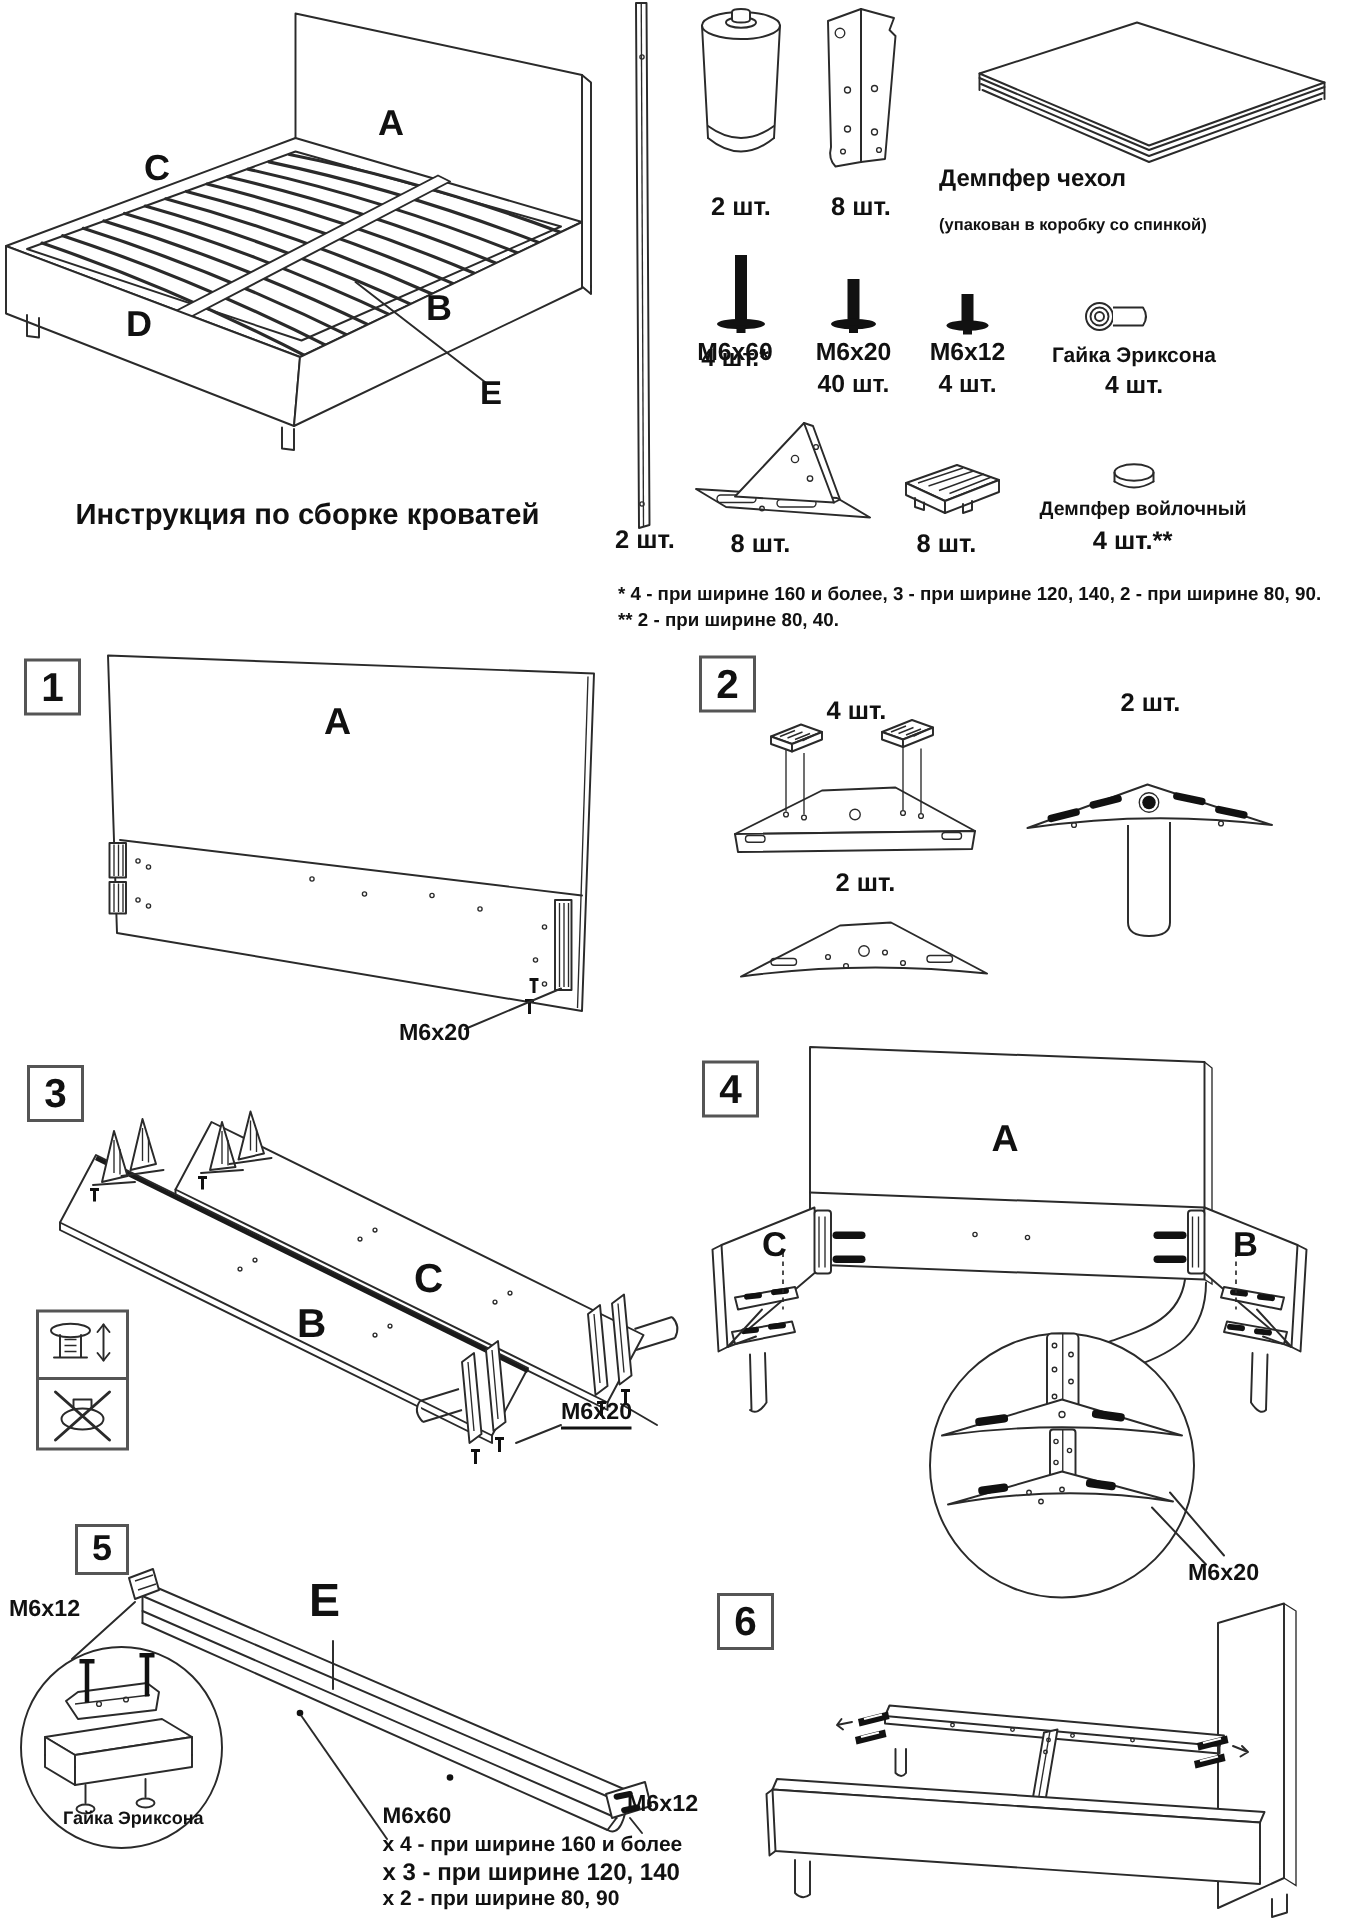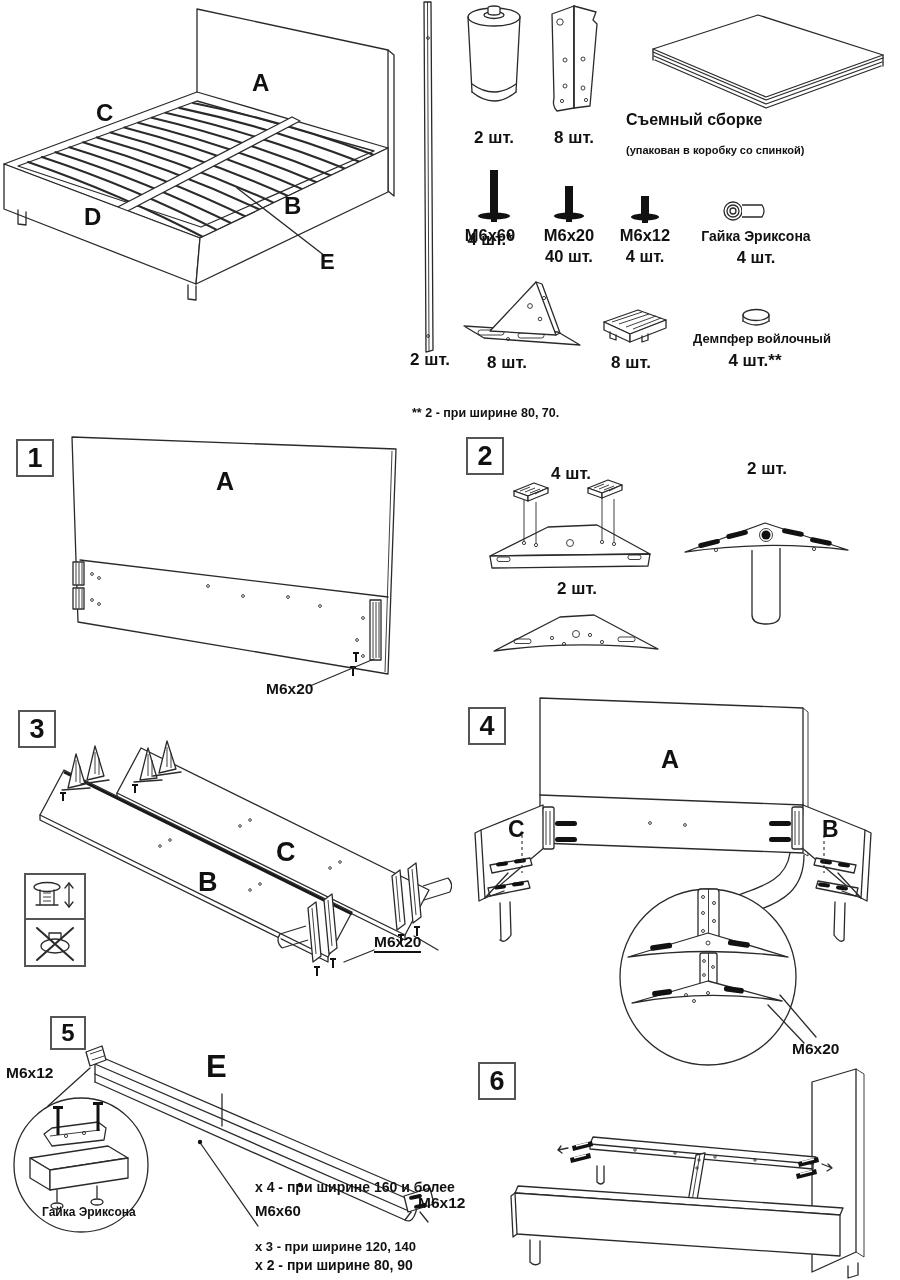--- a/index.html
+++ b/index.html
@@ -62,21 +62,21 @@
 
     <path class="ln" d="M325,256 L237,188"></path>
   </svg>
   <div class="lbl" style="left:252px;top:70px;font-size:24px">A</div>
   <div class="lbl" style="left:96px;top:100px;font-size:24px">C</div>
   <div class="lbl" style="left:84px;top:204px;font-size:24px">D</div>
   <div class="lbl" style="left:284px;top:193px;font-size:24px">B</div>
   <div class="lbl" style="left:320px;top:250px;font-size:22px">E</div>
 
   <div class="lbl ctr" style="left:45px;top:332px;width:320px;font-size:19.5px;white-space:normal;line-height:22px">
-    <br>
+    <span>Инструкция по сборке кроватей</span><br>
   </div>
 
   <svg class="abs" style="left:416px;top:0" width="26" height="356" viewBox="0 0 26 356">
     <path class="wf" d="M8,2 L15,2 L17,350 L10,352 Z"></path>
     <path class="thin" d="M11.5,2 L13,351"></path>
     <circle class="thin" cx="12" cy="38" r="1.4"></circle>
     <circle class="thin" cx="12" cy="336" r="1.4"></circle>
   </svg>
   <div class="lbl ctr" style="left:404px;top:351px;width:52px;font-size:17px">2 шт.</div>
 
@@ -105,21 +105,21 @@
   </svg>
   <div class="lbl ctr" style="left:546px;top:129px;width:56px;font-size:17px">8 шт.</div>
 
   <svg class="abs" style="left:645px;top:8" width="245" height="106" viewBox="0 0 245 106">
     <path class="wf" d="M8,41 L113,7 L238,47 L121,89 Z"></path>
     <path class="ln" d="M8,44 L121,92 L238,50"></path>
     <path class="ln" d="M9,48 L121,96 L237,54"></path>
     <path class="ln" d="M10,52 L121,100 L236,58"></path>
     <path class="ln" d="M238,47 L238,58 M8,41 L8,52"></path>
   </svg>
-  <div class="lbl" style="left:626px;top:111px;font-size:16px">Съемный сборке</div>
+  <div class="lbl" style="left:626px;top:111px;font-size:16px">Демпфер чехол</div>
   <div class="lbl" style="left:626px;top:144px;font-size:11px">(упакован в коробку со спинкой)</div>
 
   <svg class="abs" style="left:472px;top:168" width="44" height="58" viewBox="0 0 44 58">
     <rect class="bk" x="18" y="2" width="8" height="43"></rect>
     <ellipse class="bk" cx="22" cy="48" rx="16" ry="3.5"></ellipse>
     <rect class="bk" x="19" y="49" width="6" height="5"></rect>
   </svg>
   <div class="lbl ctr" style="left:458px;top:226px;width:64px;font-size:16.5px">M6x60</div>
   <div class="lbl ctr" style="left:458px;top:230px;width:64px;font-size:16.5px">4 шт.*</div>
 
@@ -176,21 +176,22 @@
   <div class="lbl ctr" style="left:600px;top:354px;width:62px;font-size:17px">8 шт.</div>
 
   <svg class="abs" style="left:736px;top:306" width="40" height="26" viewBox="0 0 40 26">
     <ellipse class="wf" cx="20" cy="9" rx="13" ry="5.5"></ellipse>
     <path class="ln" d="M7,9 L7,15 M33,9 L33,15"></path>
     <path class="ln" d="M7,15 Q20,23 33,15"></path>
   </svg>
   <div class="lbl ctr" style="left:682px;top:332px;width:160px;font-size:13px">Демпфер войлочный</div>
   <div class="lbl ctr" style="left:700px;top:352px;width:110px;font-size:17px">4 шт.**</div>
 
-  <div class="lbl" style="left:412px;top:407px;font-size:12.5px">** 2 - при ширине 80, 70.</div>
+  <div class="lbl" style="left:412px;top:390px;font-size:12.5px">* 4 - при ширине 160 и более, 3 - при ширине 120, 140, 2 - при ширине 80, 90.</div>
+  <div class="lbl" style="left:412px;top:407px;font-size:12.5px">** 2 - при ширине 80, 40.</div>
 
   <div class="stepbox" style="left:16px;top:439px">
       <span>1</span>
     </div>
   <svg class="abs" style="left:58px;top:428" width="350" height="272" viewBox="0 0 350 272">
     <path class="wf" d="M14,9 L338,21 L330,246 L20,194 Z"></path>
     <path class="thin" d="M334,23 L327,244"></path>
     <path class="ln" d="M22,132 L330,169"></path>
 
     <g>
@@ -485,22 +486,22 @@
     <path class="ln" d="M57,160 L57,172"></path>
       <ellipse class="wf" cx="57" cy="176" rx="6" ry="3"></ellipse>
     <path class="ln" d="M97,156 L97,168"></path>
       <ellipse class="wf" cx="97" cy="172" rx="6" ry="3"></ellipse>
   </svg>
   <div class="lbl" style="left:206px;top:1050px;font-size:31px">E</div>
   <div class="lbl" style="left:6px;top:1064px;font-size:15.5px">M6x12</div>
   <div class="lbl" style="left:418px;top:1194px;font-size:15.5px">M6x12</div>
   <div class="lbl" style="left:42px;top:1206px;font-size:12px">Гайка Эриксона</div>
   <div class="lbl" style="left:255px;top:1203px;font-size:15px">M6x60</div>
-  <div class="lbl" style="left:255px;top:1180px;font-size:14px">x 4 - при ширине 160 и более</div>
-  <div class="lbl" style="left:255px;top:1240px;font-size:13px">x 3 - при ширине 120, 140</div>
+  <div class="lbl" style="left:255px;top:1222px;font-size:14px">x 4 - при ширине 160 и более</div>
+  <div class="lbl" style="left:255px;top:1240px;font-size:16px">x 3 - при ширине 120, 140</div>
   <div class="lbl" style="left:255px;top:1258px;font-size:14px">x 2 - при ширине 80, 90</div>
 
   <div class="stepbox" style="left:478px;top:1062px">
       <span>6</span>
     </div>
   <svg class="abs" style="left:470px;top:1060" width="430" height="220" viewBox="0 0 430 220">
 
     <path class="wf" d="M342,22 L386,9 L386,192 L342,212 Z"></path>
     <path class="thin" d="M386,9 L394,14 L394,197 L386,192"></path>
     <path class="ln" d="M378,206 L378,218 L388,215 L388,203"></path>

